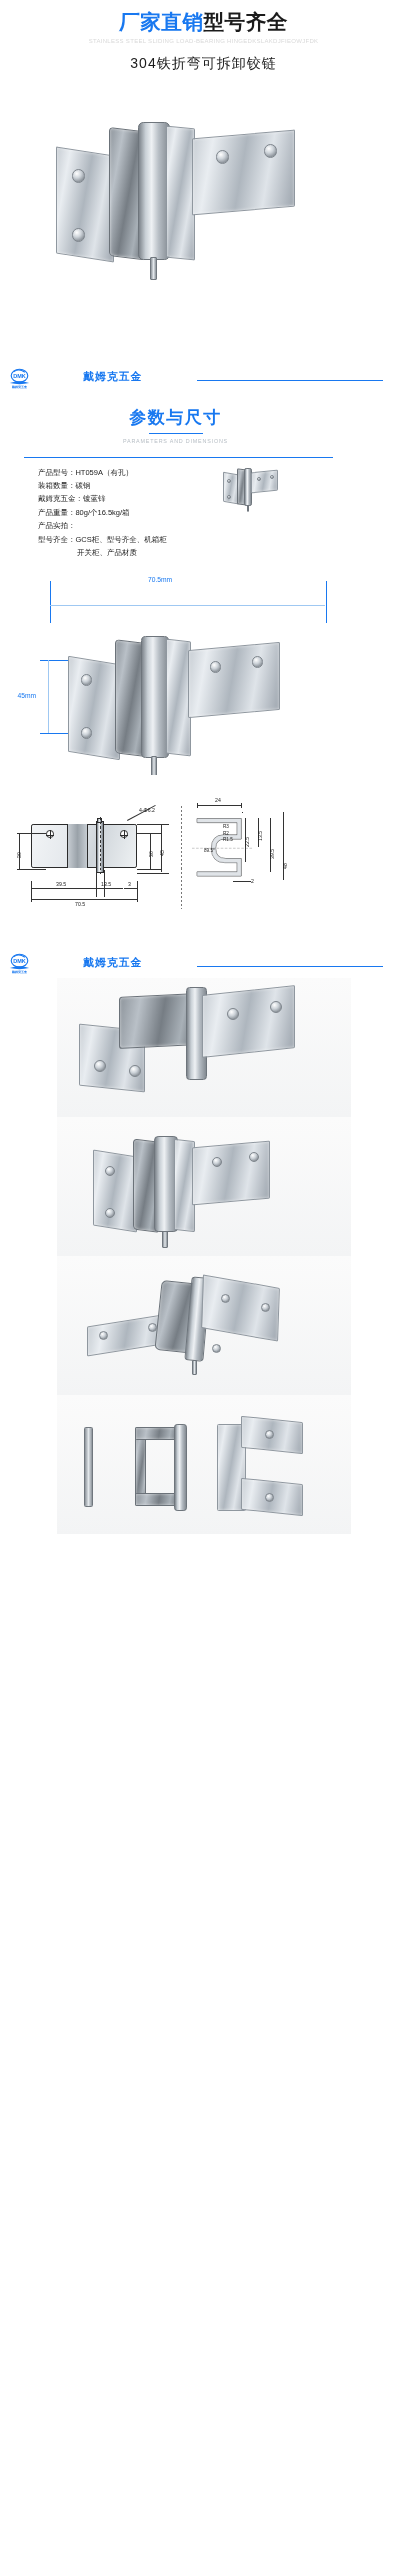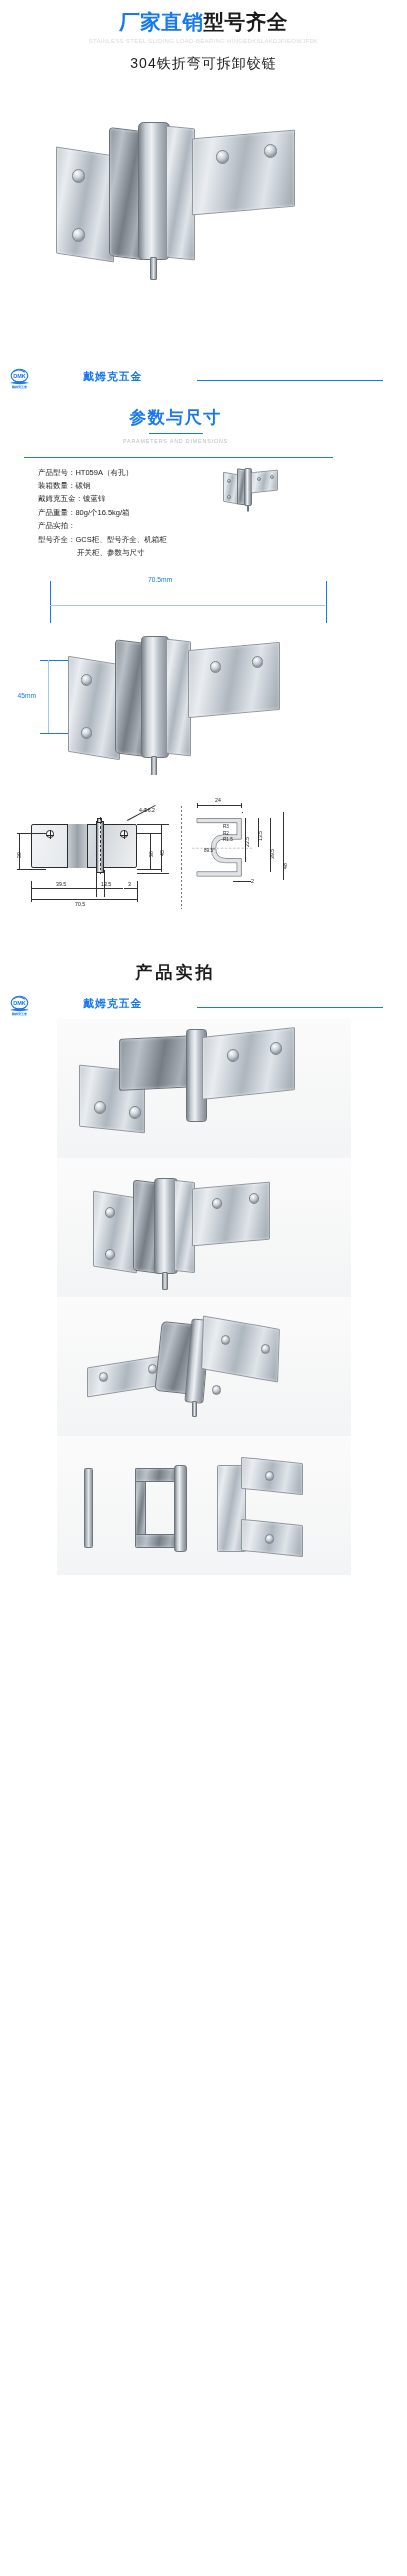--- a/index.html
+++ b/index.html
@@ -336,21 +336,21 @@
         </div>
         <div class="spec-row">
           <span class="spec-label">产品实拍：</span>
           <span class="spec-value"></span>
         </div>
         <div class="spec-row">
           <span class="spec-label">型号齐全：</span>
           <span class="spec-value">GCS柜、型号齐全、机箱柜</span>
         </div>
         <div class="spec-row indent">
-          <span class="spec-value">开关柜、参数与尺寸</span>
+          <span class="spec-value">开关柜、产品材质</span>
         </div>
       </div>
 
       <div class="spec-thumb">
         <div class="plate" style="left:11.3px; top:7.2px; width:15.5px; height:30px; transform:skewY(10deg);"></div>
         <div class="hole" style="left:15.5px; top:13.4px; width:4.1px; height:4.1px;"></div>
         <div class="hole" style="left:15.5px; top:29px; width:4.1px; height:4.1px;"></div>
         <div class="plate dark" style="left:25px; top:3.1px; width:9.3px; height:36px; transform:skewY(7deg);"></div>
         <div class="barrel" style="left:32px; top:2.1px; width:8.8px; height:38px; border-radius:2.1px;"></div>
         <div class="plate" style="left:39px; top:5.2px; width:27px; height:20.6px; transform:skewY(-6deg);"></div>
@@ -472,23 +472,20 @@
 
     <div class="bp-line" style="left:283px; top:37px; width:0.5px; height:68px;"></div>
     <div class="bp rot" style="left:282px; top:94px;">48</div>
 
     <div class="bp-line" style="left:233px; top:106px; width:17.5px; height:0.5px;"></div>
     <div class="bp" style="left:251px; top:103px;">2</div>
   </div>
 
   <div class="divider-space"></div>
 
-  <div class="section-head black">
-    <h2>产品实拍</h2>
-  </div>
 
   <div class="logo-bar">
     <div class="logo-mark">
       <svg viewBox="0 0 100 100" width="23" height="23" aria-hidden="true">
         <ellipse cx="50" cy="42" rx="36" ry="28" fill="none" stroke="#1878f0" stroke-width="5"></ellipse>
         <path d="M26 24 q22 -14 46 2" fill="none" stroke="#1878f0" stroke-width="5" stroke-linecap="round"></path>
         <text x="50" y="50" font-size="24" font-family="Liberation Sans, sans-serif" font-weight="bold" fill="#1878f0" text-anchor="middle">DMK</text>
         <path d="M8 74 q42 -16 84 0 q-42 10 -84 0 z" fill="#1878f0"></path>
         <text x="50" y="95" font-size="13" font-family="Liberation Sans, sans-serif" font-weight="bold" fill="#1878f0" text-anchor="middle">戴姆克五金</text>
       </svg>

